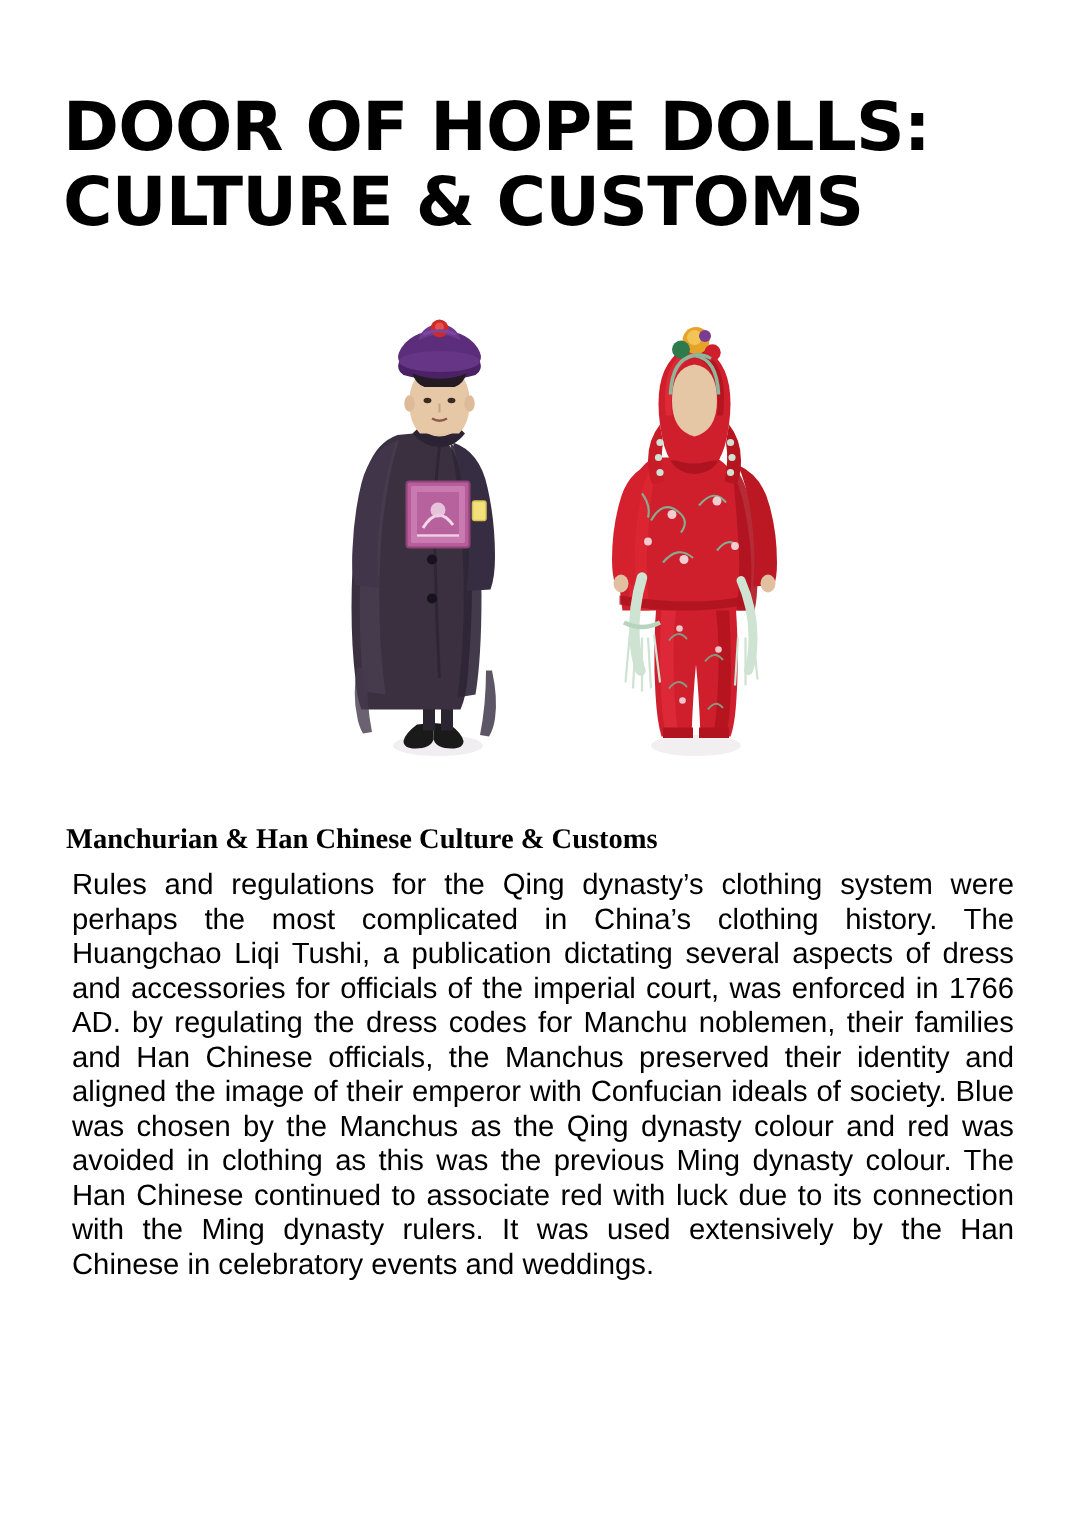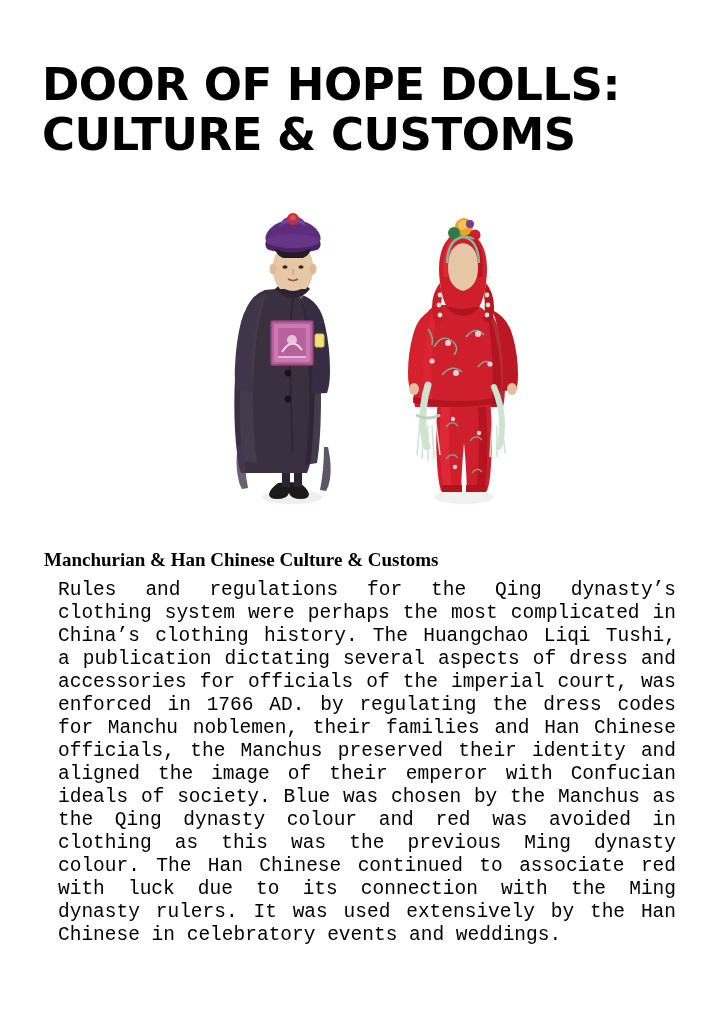--- a/index.html
+++ b/index.html
@@ -52,22 +52,22 @@
     font-size: 19px;
     font-weight: bold;
     margin: 22px 0 8px 2px;
     font-family: Liberation Serif, serif;
   }
   .body-text {
     font-size: 19.5px;
     line-height: 1.18;
     text-align: justify;
     text-justify: inter-word;
-    margin: 0 0 0 16px;
-    font-family: Liberation Mono, monospace;
+    margin: 0 0 0 6px;
+    font-family: Liberation Sans, sans-serif;
     hyphens: none;
   }
 </style>
 </head>
 <body>
 
 <div class="page">
 
   <h1 class="title">
     <span class="title-line">DOOR OF HOPE DOLLS:</span>

